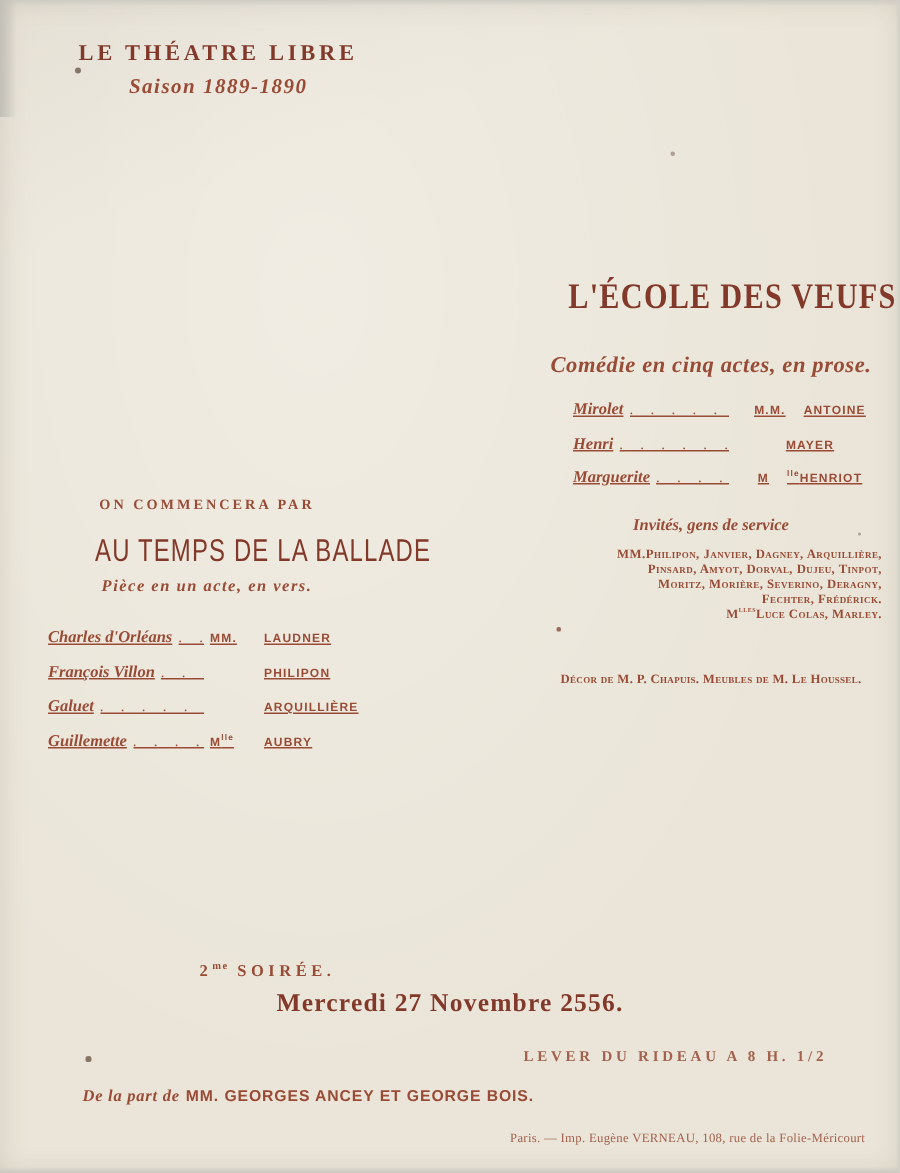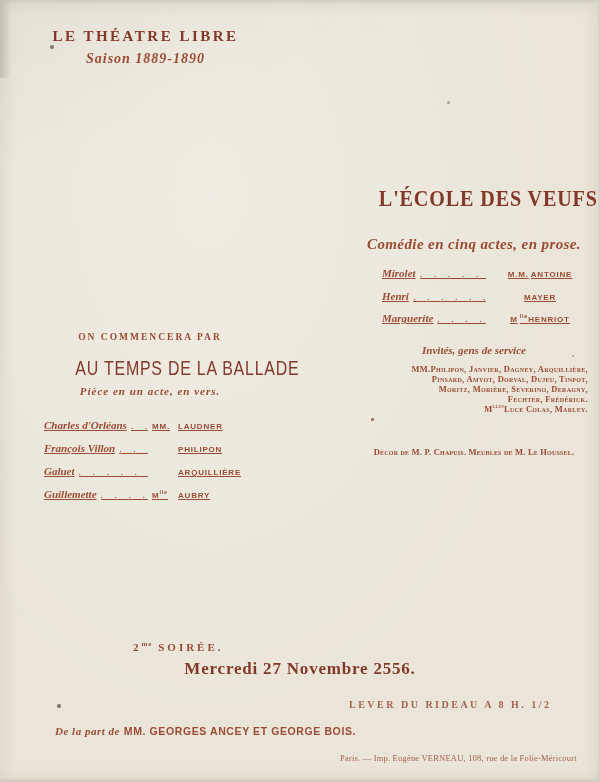--- a/index.html
+++ b/index.html
@@ -42,31 +42,31 @@
   .cast{margin-top:14px;text-decoration:underline;}
   .cast-row{display:flex;align-items:baseline;height:22.5px;}
   .right-play .cast-row{padding-left:24px;}
   .role{font-style:italic;font-weight:600;font-size:11px;white-space:nowrap;}
   .leader{flex:1;overflow:hidden;white-space:nowrap;font-size:10px;letter-spacing:4.5px;margin:0 4px;text-align:left;}
   .actor{font-family:"Liberation Sans","DejaVu Sans",sans-serif;font-size:8px;font-weight:600;
     letter-spacing:0.8px;white-space:nowrap;color:var(--ink);}
   .right-play .actor{width:100px;text-align:center;}
   .left-play .actor{width:108px;display:flex;align-items:baseline;text-align:left;}
   .left-play .pfx{display:inline-block;min-width:24px;}
-  .pfx:not(:empty){margin-right:2px;}
+  .pfx:not(:empty){margin-right:12px;}
   .psup{font-size:5.5px;line-height:0;}
   .guests-heading{margin-top:9px;font-style:italic;font-weight:700;font-size:11px;}
   .guests{margin:8px 0 0 50px;width:180px;text-align:right;}
   .guest-line{font-variant:small-caps;font-weight:600;font-size:8.5px;line-height:10.2px;letter-spacing:0.3px;white-space:nowrap;}
   .guest-line.ind{padding-left:17px;}
   .guest-line .gpfx{font-variant:normal;}
   .decor{margin-top:32px;font-variant:small-caps;font-weight:600;font-size:8.5px;letter-spacing:0.2px;white-space:nowrap;}
 
   
-  .left-play{position:absolute;left:40px;top:332px;width:220px;text-align:center;}
+  .left-play{position:absolute;left:28px;top:332px;width:220px;text-align:center;}
   .lp-lead{font-size:9.5px;font-weight:700;letter-spacing:2px;color:var(--ink);}
   .lp-title{margin-top:14px;font-family:"Liberation Sans","DejaVu Sans",sans-serif;
     font-size:21px;font-weight:400;color:var(--ink-dark);white-space:nowrap;}
   .lp-title .scale{display:inline-block;transform:scaleX(0.76);transform-origin:50% 50%;letter-spacing:1px;}
   .lp-sub{margin-top:5px;font-style:italic;font-weight:700;font-size:11px;letter-spacing:1px;}
   .left-play .cast{margin-top:22px;}
   .left-play .cast-row{height:23px;padding-left:4px;}
 
   
   .soiree{position:absolute;left:133px;top:640px;font-size:11px;font-weight:600;letter-spacing:3px;color:var(--ink);}

